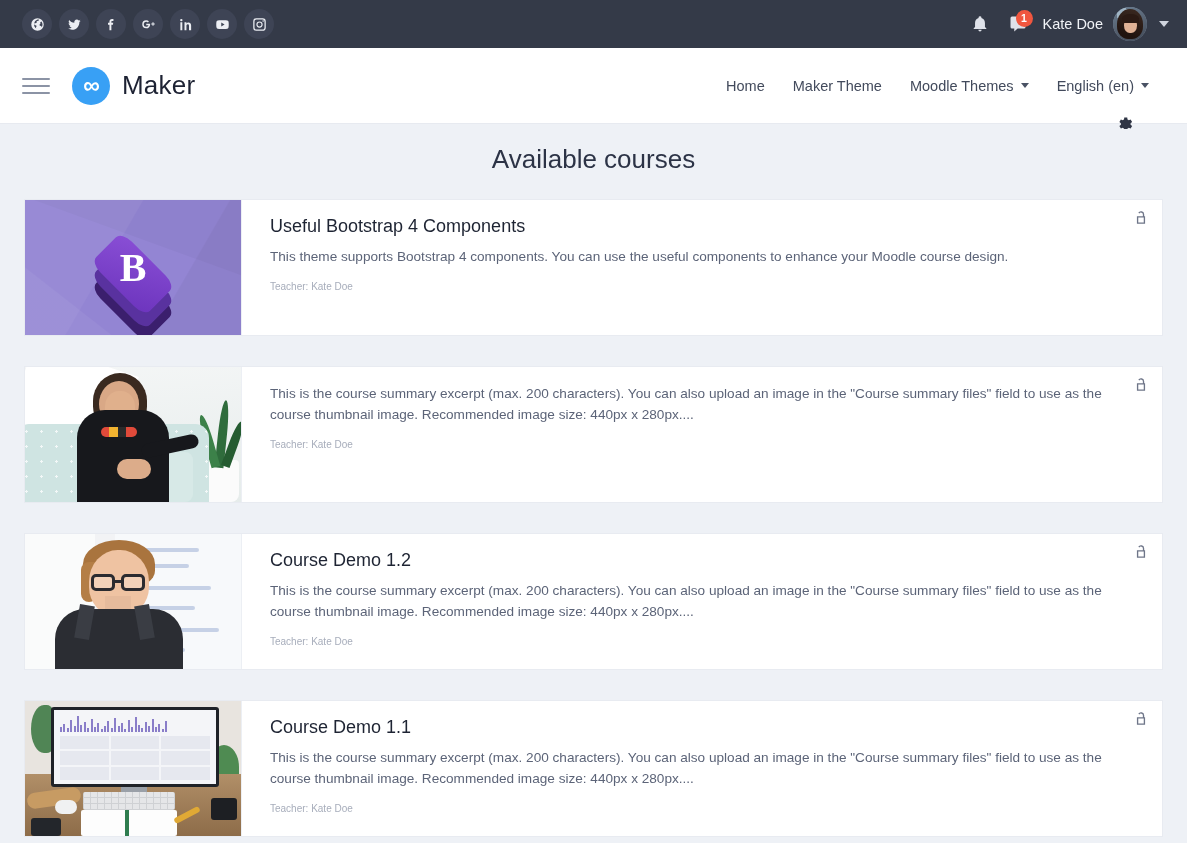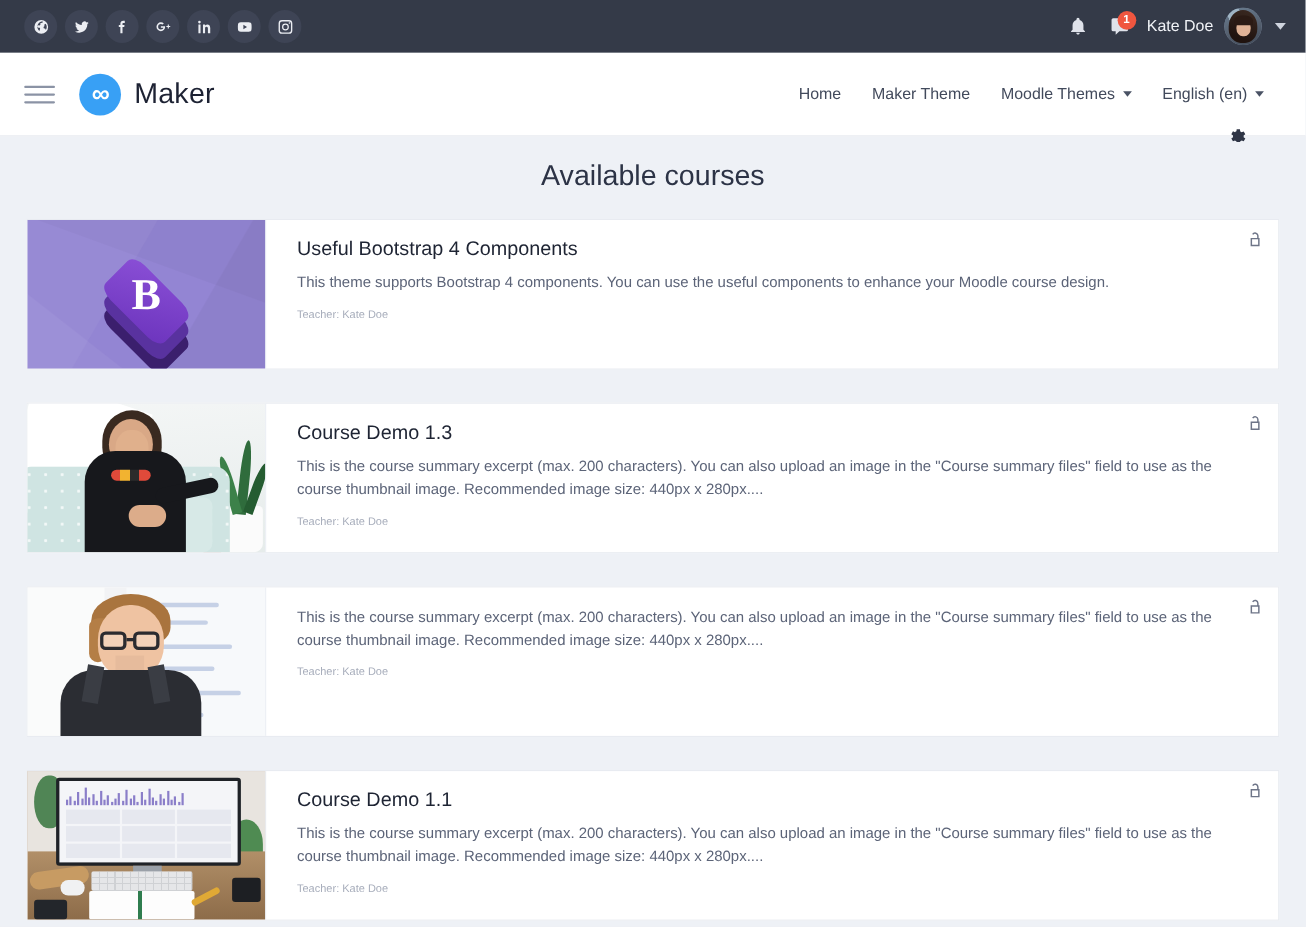--- a/index.html
+++ b/index.html
@@ -429,21 +429,20 @@
           <div class="hair2"></div>
           <div class="hair3"></div>
         <div class="head"></div>
           <div class="face"></div>
         <div class="body"></div>
           <div class="arm"></div>
         <div class="neck-bead"></div>
           <div class="hands"></div>
       </div>
       <div class="card-body">
-        <div class="course-title">Course Demo 1.3</div>
         <div class="course-summary">This is the course summary excerpt (max. 200 characters). You can also upload an image in the "Course summary files" field to use as the course thumbnail image. Recommended image size: 440px x 280px....</div>
         <div class="course-teacher">Teacher: Kate Doe</div>
       </div>
       <div class="lock-icon">
         <svg viewBox="0 0 24 26">
             <path d="M17.5 10V6.8a5.5 5.5 0 0 0-10.2-2.8l2 1.2A3.2 3.2 0 0 1 15.2 6.8V10H5v13h14V10h-1.5zM7.3 12.2h9.4v8.6H7.3v-8.6z"></path>
           </svg>
       </div>
     </div>
 
@@ -464,20 +463,21 @@
         <div class="glassL"></div>
           <div class="glassR"></div>
           <div class="bridge"></div>
         <div class="lips"></div>
         <div class="neck"></div>
         <div class="body"></div>
           <div class="strapL"></div>
           <div class="strapR"></div>
       </div>
       <div class="card-body">
+        <div class="course-title">Course Demo 1.2</div>
         <div class="course-summary">This is the course summary excerpt (max. 200 characters). You can also upload an image in the "Course summary files" field to use as the course thumbnail image. Recommended image size: 440px x 280px....</div>
         <div class="course-teacher">Teacher: Kate Doe</div>
       </div>
       <div class="lock-icon">
         <svg viewBox="0 0 24 26">
             <path d="M17.5 10V6.8a5.5 5.5 0 0 0-10.2-2.8l2 1.2A3.2 3.2 0 0 1 15.2 6.8V10H5v13h14V10h-1.5zM7.3 12.2h9.4v8.6H7.3v-8.6z"></path>
           </svg>
       </div>
     </div>
 

